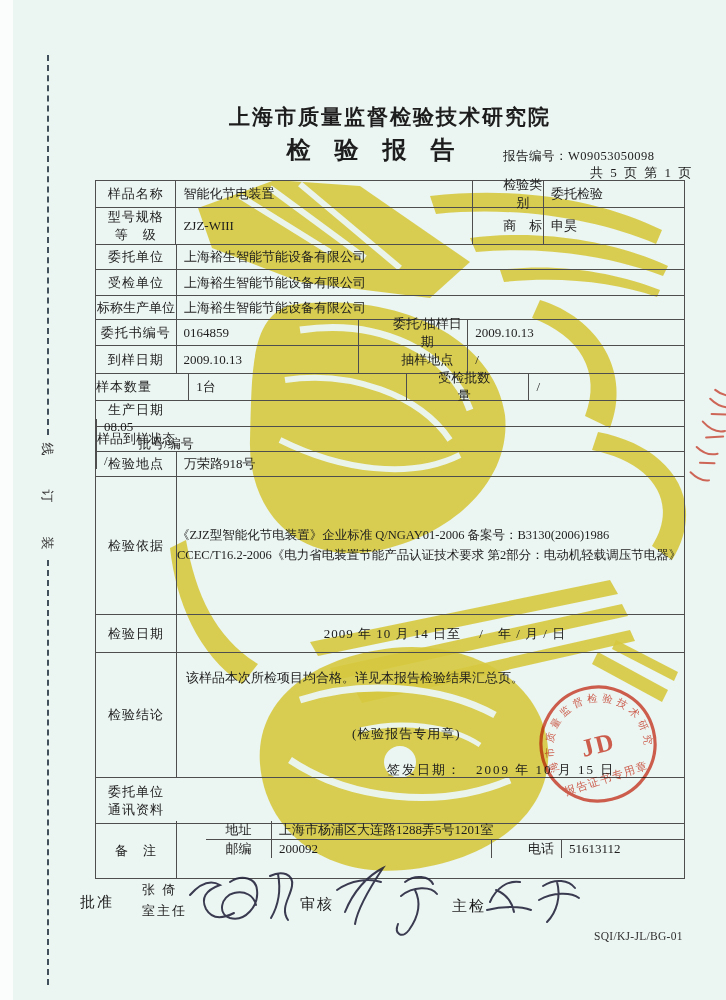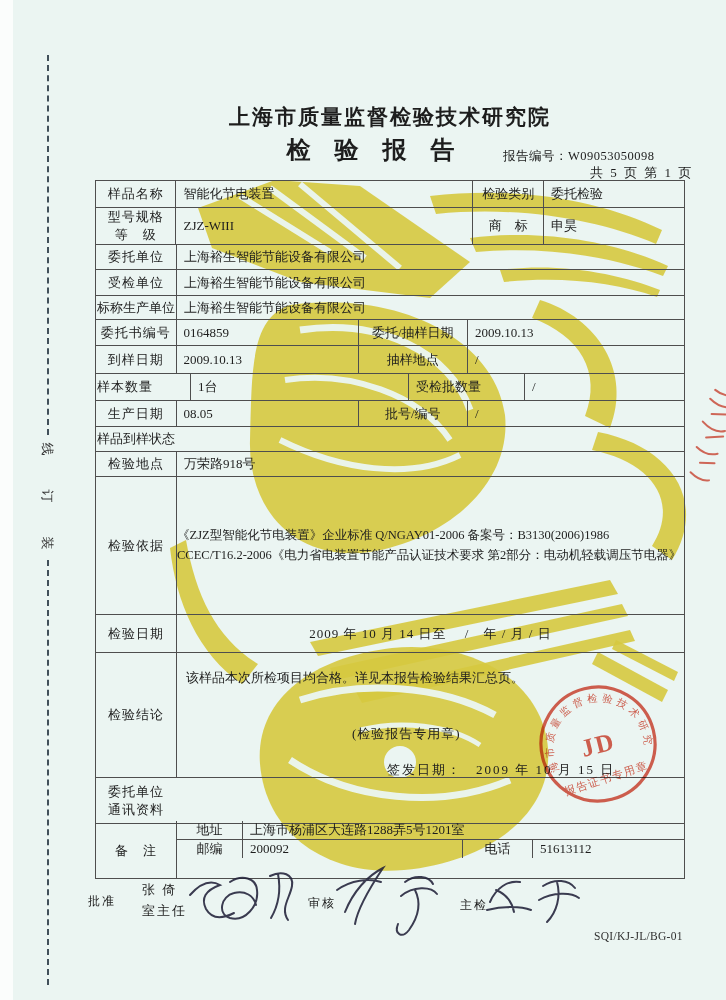--- a/index.html
+++ b/index.html
@@ -21,42 +21,42 @@
     font-size:24px;font-weight:bold;letter-spacing:9px;z-index:2;}
   .report-no{position:absolute;left:503px;top:148px;font-size:12.5px;z-index:2;letter-spacing:.5px;}
   .pages{position:absolute;left:590px;top:164px;font-size:13px;letter-spacing:2px;z-index:2;}
   
   .tbl{position:absolute;left:95px;top:180px;width:590px;z-index:2;
     border:1.5px solid #4e4e4e;box-sizing:border-box;font-size:13px;}
   .row{display:flex;border-top:1.4px solid #4e4e4e;box-sizing:border-box;align-items:stretch;}
   .row.first{border-top:none;}
   .cell{box-sizing:border-box;display:flex;align-items:center;}
   .lbl{width:80px;justify-content:center;text-align:center;letter-spacing:1px;flex-direction:column;line-height:1.35;}
-  .sep{border-left:1.4px solid #4e4e4e;}
+  .sep{border-left:1.4px solid #4e4e4e;padding-left:29px;}
   .val{flex:1;padding-left:7px;}
   .midA{width:71px;justify-content:center;text-align:center;}
   .v2A{width:142px;padding-left:7px;}
   .midB{width:110px;justify-content:center;text-align:center;}
   .v2B{width:218px;padding-left:7px;}
   .basis-val{flex:1;padding:6px 0;font-size:12.5px;line-height:1.55;
     display:flex;flex-direction:column;justify-content:center;align-items:flex-start;}
   .date-val{flex:1;justify-content:center;text-align:center;letter-spacing:1px;}
   .concl-val{flex:1;position:relative;display:block;}
   .concl-text{position:absolute;left:9px;top:16px;}
   .seal-note{position:absolute;left:175px;top:72px;letter-spacing:1px;}
   .issue-line{position:absolute;left:210px;top:108px;letter-spacing:2px;}
   .issue-line .gap{display:inline-block;width:14px;}
   .sub{flex:1;display:flex;flex-direction:column;margin-top:43px;}
   .subrow{display:flex;flex:1;box-sizing:border-box;}
   .subrow+.subrow{border-top:1.4px solid #4e4e4e;}
   .c-addr-lbl{width:65px;justify-content:center;}
   .c-zip-val{width:220px;padding-left:7px;}
   .c-tel-lbl{width:70px;justify-content:center;}
   
-  .ap{position:absolute;font-size:12px;letter-spacing:2px;z-index:2;margin-left:8px;}
+  .ap{position:absolute;font-size:15px;letter-spacing:2px;z-index:2;}
   .ap2{position:absolute;font-size:13px;z-index:2;line-height:21px;letter-spacing:2px;}
   .sig-svg{position:absolute;left:95px;top:860px;z-index:3;}
   .footer-code{position:absolute;left:594px;top:930px;font-size:11.5px;color:#2f2f2f;z-index:2;letter-spacing:.3px;}
   
   .stamp{position:absolute;left:510px;top:654px;z-index:3;mix-blend-mode:multiply;opacity:.85;}
   .edge-stamp{position:absolute;left:688px;top:384px;z-index:3;mix-blend-mode:multiply;opacity:.8;}
 </style>
 </head>
 <body>
 
@@ -146,21 +146,21 @@
       <div class="cell val sep" style="flex:none;width:182px;">2009.10.13</div>
       <div class="cell midB sep">抽样地点</div>
       <div class="cell v2B sep">/</div>
     </div>
     <div class="row" style="height:27px;gap:36px;">
       <div class="cell lbl">样本数量</div>
       <div class="cell val sep" style="flex:none;width:182px;">1台</div>
       <div class="cell midB sep">受检批数量</div>
       <div class="cell v2B sep">/</div>
     </div>
-    <div class="row" style="height:26px;">
+    <div class="row" style="height:26px;flex-direction:column;">
       <div class="cell lbl">生产日期</div>
       <div class="cell val sep" style="flex:none;width:182px;">08.05</div>
       <div class="cell midB sep">批号/编号</div>
       <div class="cell v2B sep">/</div>
     </div>
     <div class="row" style="height:25px;">
       <div class="cell lbl" style="letter-spacing:0;">样品到样状态</div>
     </div>
     <div class="row" style="height:25px;">
       <div class="cell lbl">检验地点</div>

